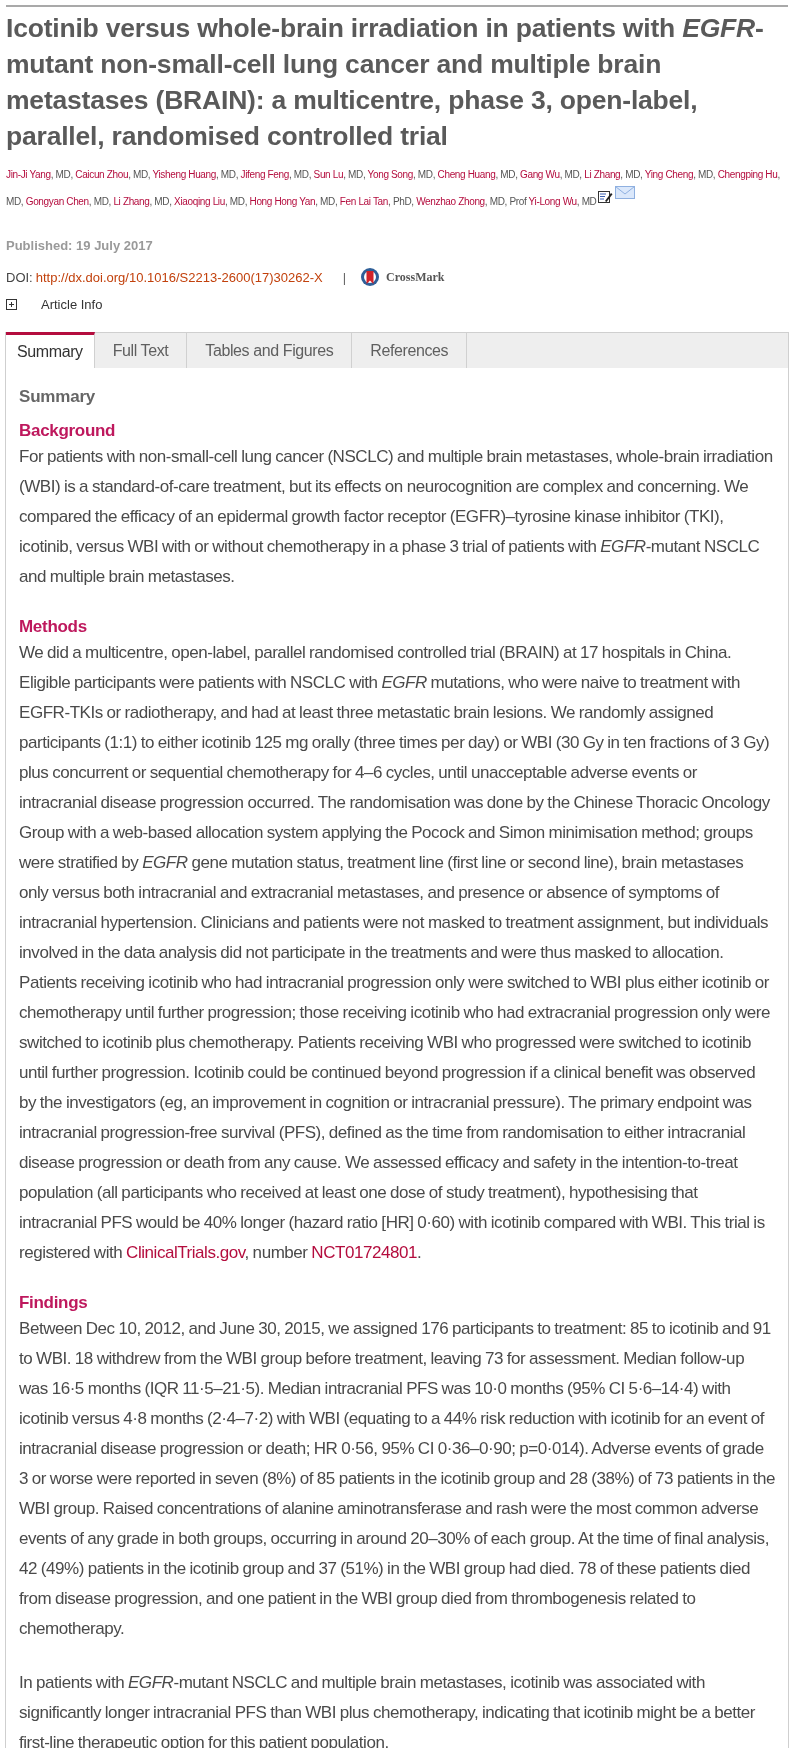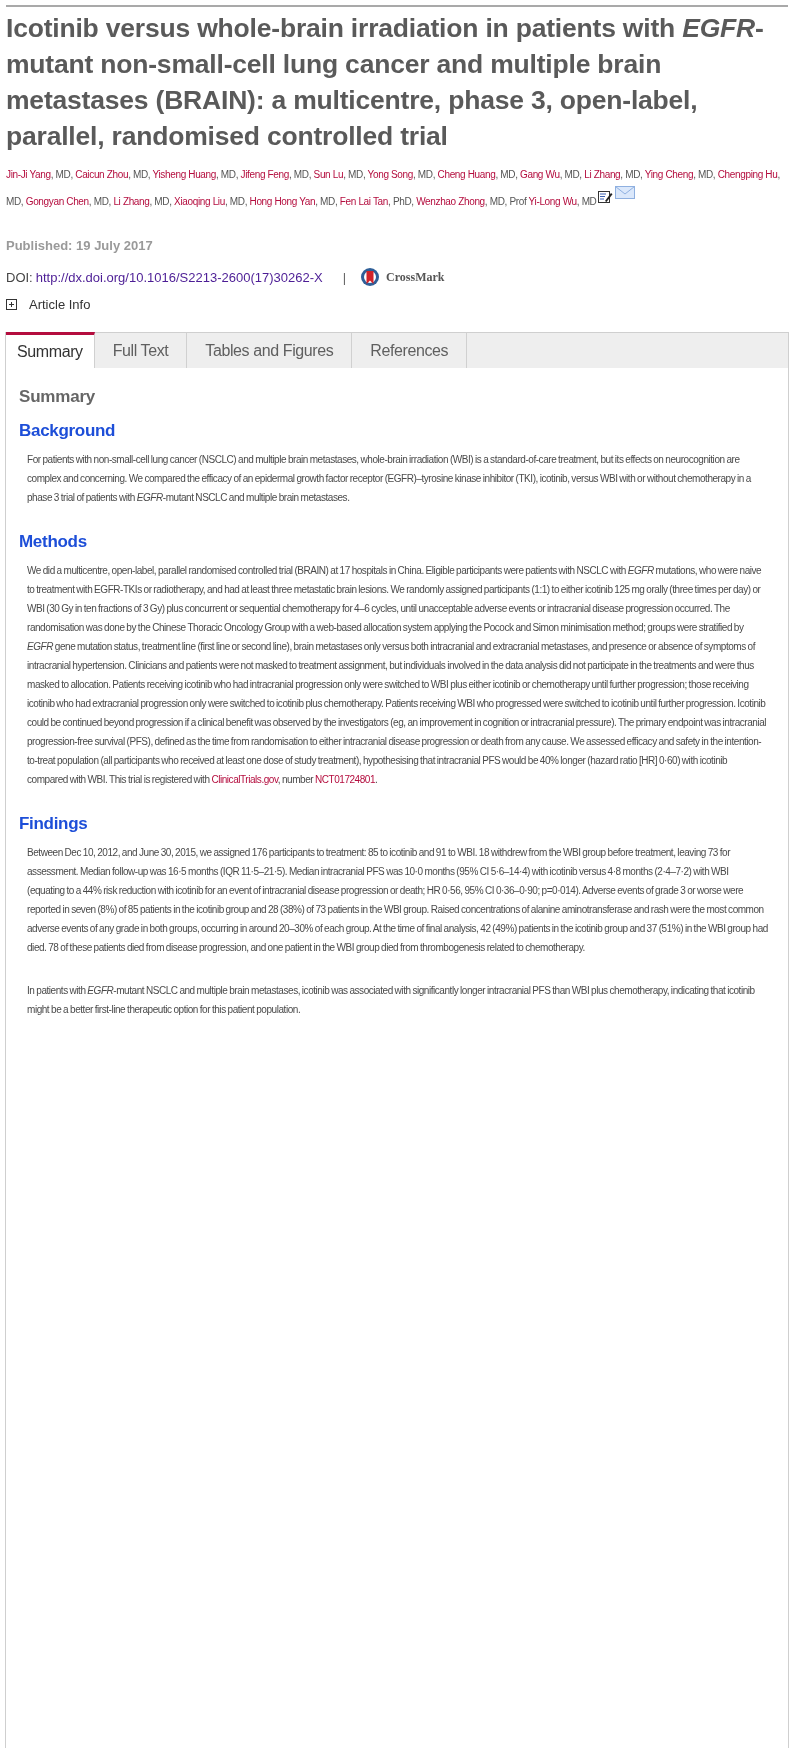--- a/index.html
+++ b/index.html
@@ -6,38 +6,38 @@
   body { width: 794px; height: 1748px; overflow: hidden; font-family: "Liberation Sans", "DejaVu Sans", sans-serif; color: #505050; }
   .top-rule { position: absolute; left: 6px; top: 5px; width: 782px; height: 0; border-top: 2px solid #a9a9a9; }
   .title { position: absolute; left: 6px; top: 10px; width: 780px; font-size: 26.5px; line-height: 36px; font-weight: bold; color: #5a5a5a; margin: 0; letter-spacing: -0.2px; }
   .title i { font-style: italic; }
   .authors { position: absolute; left: 6px; top: 164px; width: 784px; font-size: 10px; line-height: 22px; color: #555; letter-spacing: -0.35px; }
   .authors a { color: #b40d3e; text-decoration: none; }
   .edit-icon { display: inline-block; width: 15px; height: 12px; vertical-align: 2px; margin-left: 1px; }
   .mail-icon { display: inline-block; width: 20px; height: 13px; vertical-align: 6px; margin-left: 2px; }
   .published { position: absolute; left: 6px; top: 238px; font-size: 13px; color: #9a9a9a; font-weight: bold; }
   .doi { position: absolute; left: 6px; top: 267px; font-size: 13px; color: #444; display: flex; align-items: center; }
-  .doi a { color: #4c1d95; text-decoration: none; margin-left: 3px; }
+  .doi a { color: #c2410c; text-decoration: none; margin-left: 3px; }
   .doi .sep { margin: 0 14px 0 20px; color: #666; }
   .crossmark { display: flex; align-items: center; font-family: "Liberation Serif", serif; font-weight: bold; font-size: 12px; color: #555; }
   .crossmark svg { margin-right: 6px; }
-  .article-info { position: absolute; left: 6px; top: 297px; font-size: 13px; color: #333; display: flex; align-items: center; cursor: pointer; }
+  .article-info { position: absolute; left: 6px; top: 297px; font-size: 13px; color: #333; display: flex; align-items: center; cursor: pointer; gap: 12px; }
   .plus-box { width: 9px; height: 9px; border: 1px solid #333; position: relative; margin-right: 12px; }
   .plus-box::before { content: ""; position: absolute; left: 2px; top: 4px; width: 5px; height: 1px; background: #333; }
   .plus-box::after { content: ""; position: absolute; left: 4px; top: 2px; width: 1px; height: 5px; background: #333; }
 
   .card { position: absolute; left: 5px; top: 332px; width: 782px; height: 1430px; border-left: 1px solid #cfcfcf; border-right: 1px solid #cfcfcf; }
   .tabs { display: flex; height: 35px; background: #eeeeee; border-top: 1px solid #cfcfcf; }
   .tab { padding: 0 18px; font-size: 16px; line-height: 35px; color: #5f5f5f; border-right: 1px solid #d0d0d0; cursor: pointer; letter-spacing: -0.4px; white-space: nowrap; }
   .tab.active { background: #ffffff; color: #333; border-top: 3px solid #b40d3e; margin-top: -1px; line-height: 33px; padding: 0 11px 0 11px; }
   .tab-fill { flex: 1; }
   .content { padding: 0 12px 0 13px; }
   .summary-h { font-size: 17px; font-weight: bold; color: #666; margin: 18px 0 0 0; line-height: 22px; letter-spacing: -0.2px; }
-  .sec-h { font-size: 17px; font-weight: bold; color: #1d4ed8; margin: 0; line-height: 22px; letter-spacing: -0.3px; }
-  .para { font-size: 10px; line-height: 19px; color: #4a4a4a; margin: 8px; letter-spacing: -0.45px; word-spacing: -0.5px; }
+  .sec-h { font-size: 17px; font-weight: bold; color: #be185d; margin: 0; line-height: 22px; letter-spacing: -0.3px; }
+  .para { font-size: 17px; line-height: 30px; color: #4a4a4a; margin: 0; letter-spacing: -0.45px; word-spacing: -0.5px; }
   .para a { color: #b40d3e; text-decoration: none; }
   .para i { font-style: italic; }
   .sec { margin-top: 24px; }
   .sec.first { margin-top: 12px; }
 </style>
 </head>
 <body>
 
 <div class="top-rule"></div>
 

